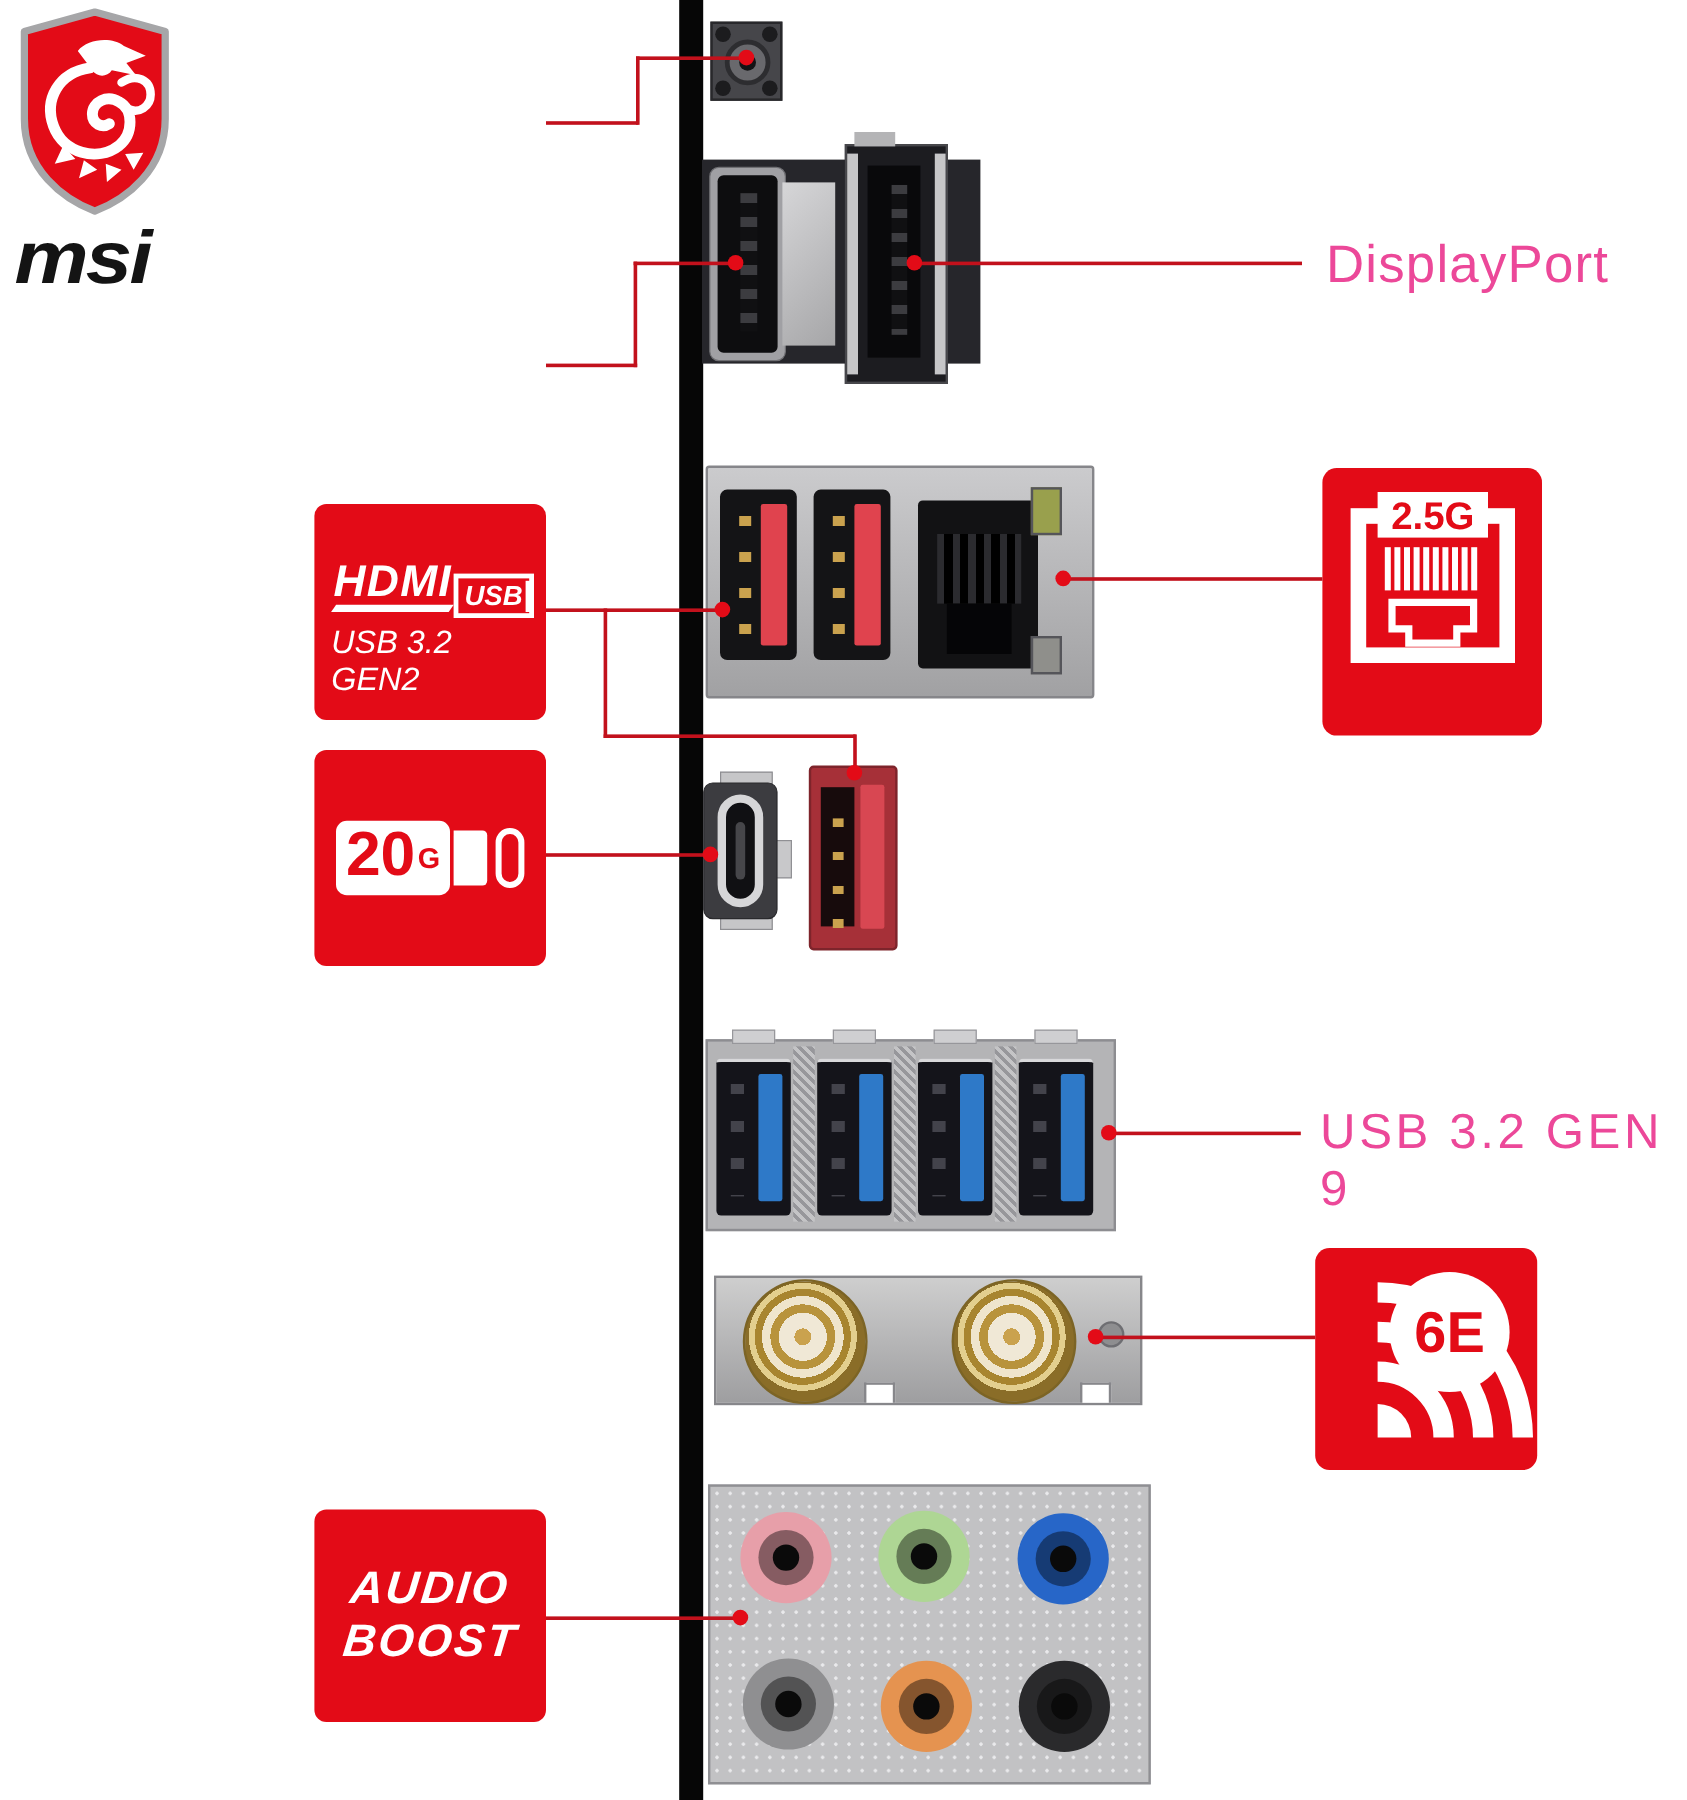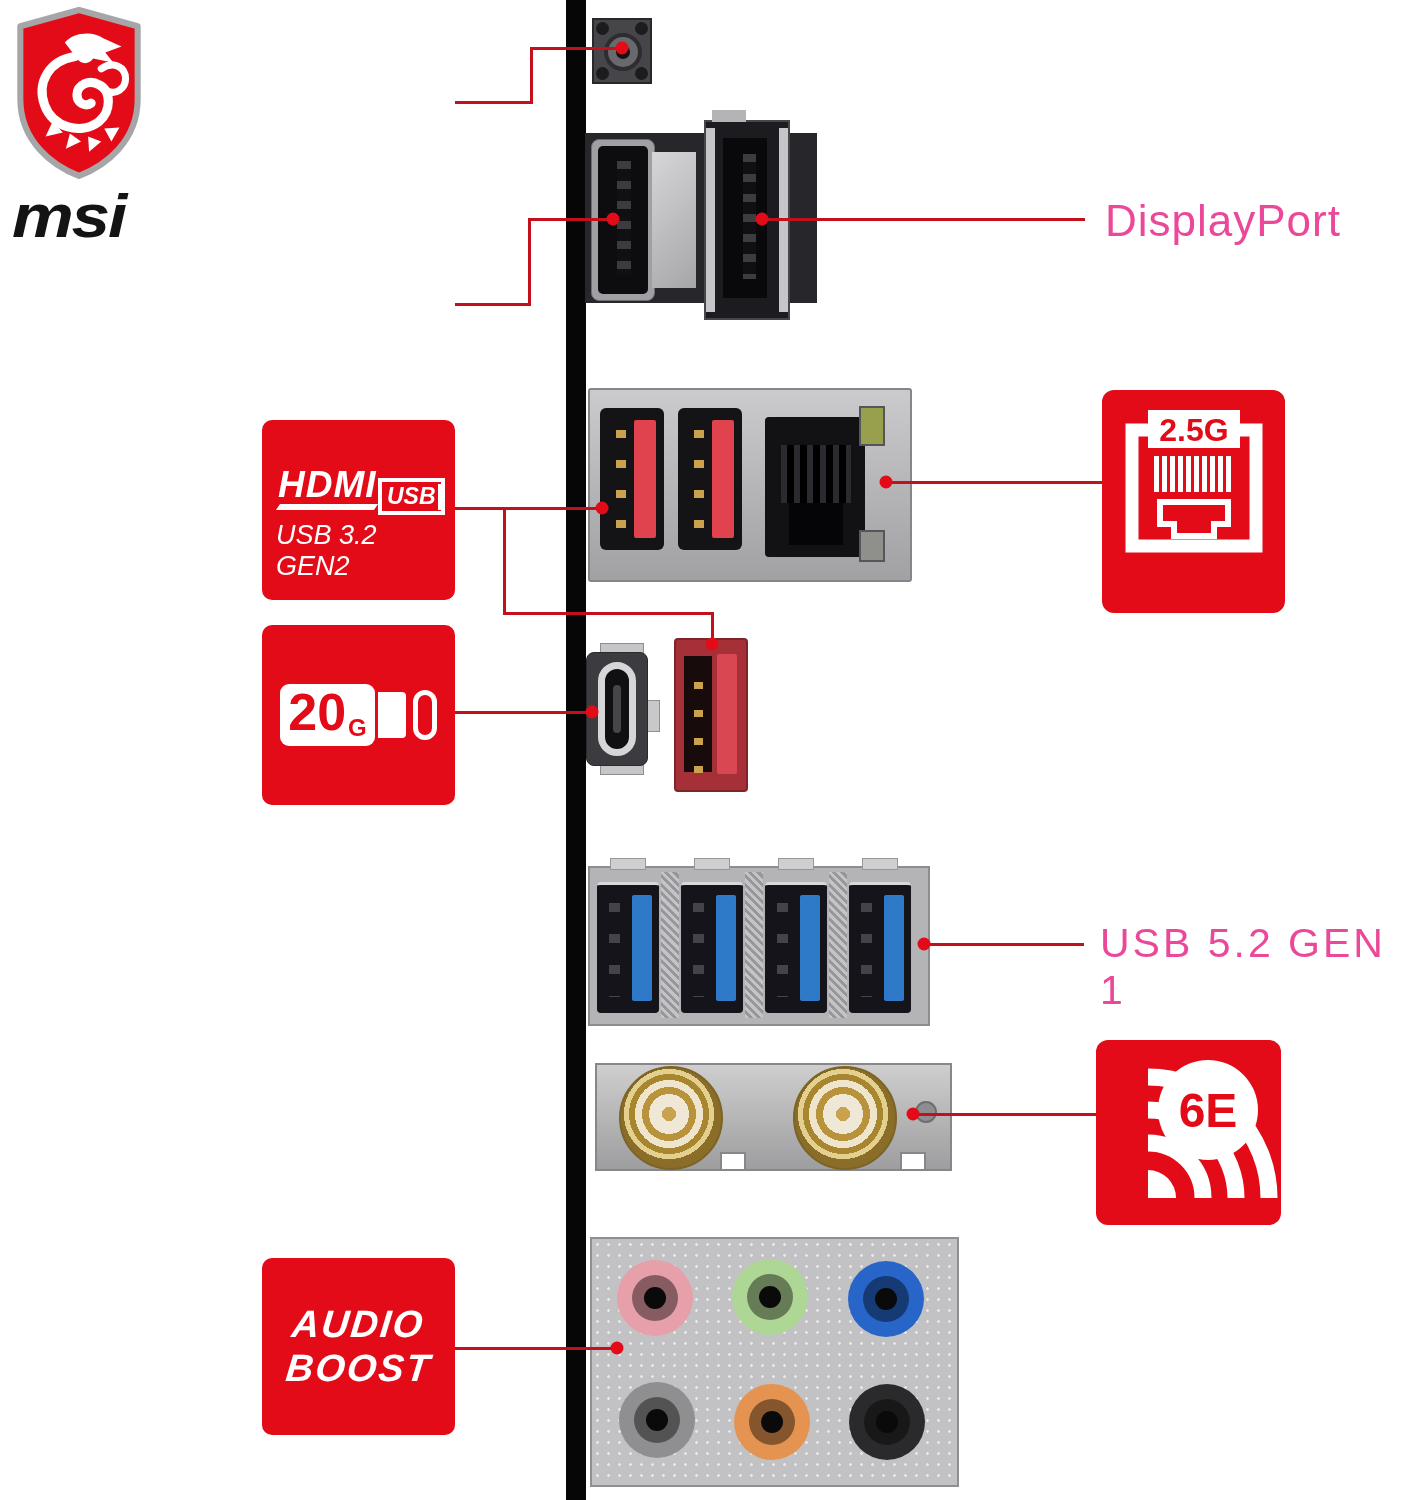--- a/index.html
+++ b/index.html
@@ -27,21 +27,21 @@
   .b-audio{top:1258px;height:177px;display:flex;flex-direction:column;align-items:center;justify-content:center;}
 
   .turbo-title{position:absolute;left:16px;top:44px;font-style:italic;font-weight:bold;font-size:37px;letter-spacing:1px;}
   .turbo-underline{position:absolute;left:16px;top:84px;width:98px;height:6px;background:#fff;transform:skewX(-35deg);}
   .turbo-usbbox{position:absolute;left:116px;top:58px;border:4px solid #fff;padding:1px 5px;
                 font-style:italic;font-weight:bold;font-size:23px;}
   .turbo-nub{position:absolute;left:176px;top:64px;width:7px;height:26px;background:#fff;}
   .turbo-sub{position:absolute;left:14px;top:100px;font-style:italic;font-weight:normal;font-size:27px;letter-spacing:0;}
 
   .g20-box{background:#fff;color:#e30b17;border-radius:9px;padding:0 8px 4px 8px;font-weight:bold;
-           font-size:52px;display:flex;align-items:flex-end;line-height:1.1;}
+           font-size:52px;display:flex;align-items:center;line-height:1.1;}
   .g20-sup{font-size:24px;margin-top:7px;margin-left:2px;font-weight:bold;}
   .g20-tab{width:28px;height:46px;background:#fff;margin-left:3px;border-radius:0 4px 4px 0;}
   .g20-capsule{width:14px;height:40px;border:5px solid #fff;border-radius:12px;margin-left:7px;}
 
   .audio-line{font-style:italic;font-weight:bold;font-size:38px;letter-spacing:2px;transform:skewX(-6deg);line-height:1.15;}
 
   
   .plabel{position:absolute;color:#ec4899;z-index:4;}
   .l-dp{left:1105px;top:196px;font-size:44px;letter-spacing:1px;}
   .l-usb1{left:1100px;top:920px;font-size:41px;letter-spacing:3px;}
@@ -161,21 +161,21 @@
     <div class="g20-tab"></div>
     <div class="g20-capsule"></div>
   </div>
 
   <div class="badge b-audio">
     <div class="audio-line">AUDIO</div>
     <div class="audio-line">BOOST</div>
   </div>
 
   <div class="plabel l-dp">DisplayPort</div>
-  <div class="plabel l-usb1">USB 5.2 GEN 1</div>
+  <div class="plabel l-usb1">USB 3.2 GEN 9</div>
 
   <div class="ricon i-lan">
     <svg width="183" height="183" viewBox="0 0 183 183">
       <rect x="30" y="40" width="124" height="116" fill="none" stroke="#fff" stroke-width="13"></rect>
       <rect x="46" y="20" width="92" height="38" fill="#fff"></rect>
       <text x="92" y="51" text-anchor="middle" font-family="Liberation Sans, sans-serif" font-size="32" font-weight="bold" fill="#e30b17">2.5G</text>
       <g fill="#fff">
         <rect x="52" y="66" width="5" height="36"></rect>
           <rect x="60" y="66" width="5" height="36"></rect>
         <rect x="68" y="66" width="5" height="36"></rect>

